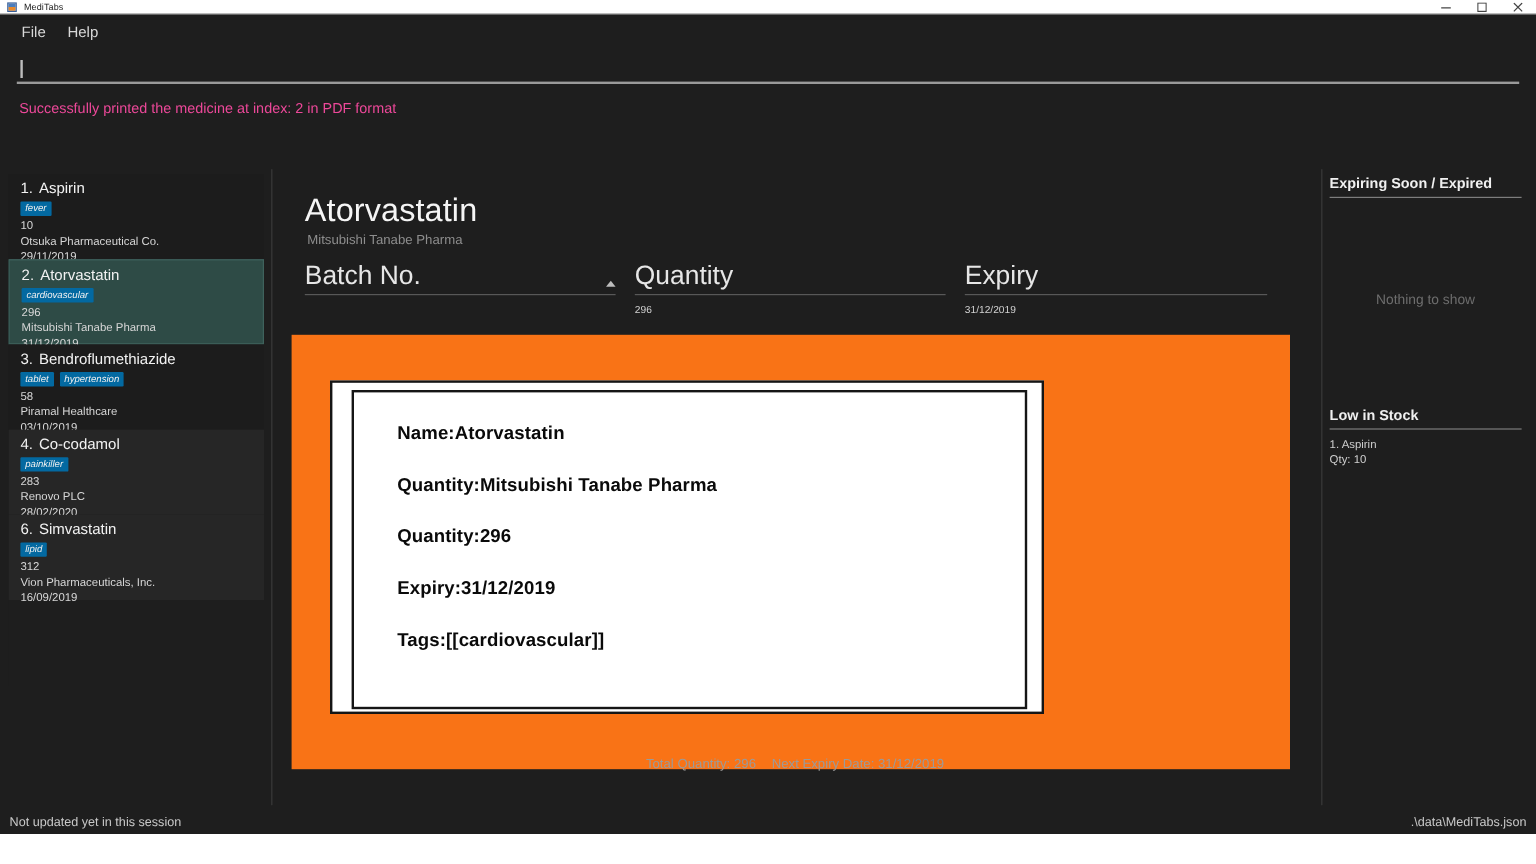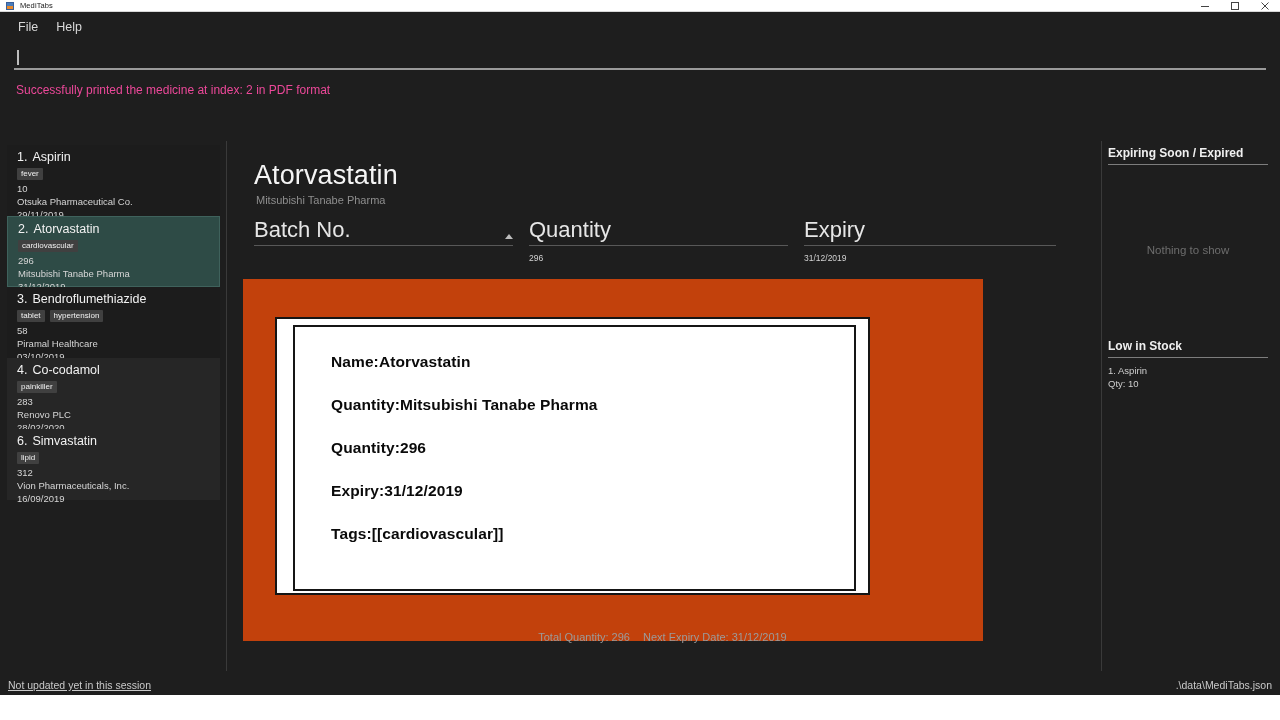--- a/index.html
+++ b/index.html
@@ -150,27 +150,28 @@
     margin-bottom: 3px;
   }
   .med-title .num { margin-right: 5px; }
   .tag-row {
     display: flex;
     gap: 5px;
     margin-bottom: 2px;
     height: 12px;
   }
   .tag-chip {
-    background: #404040;
+    background: #0369a1;
     color: #f0f0f0;
     font-size: 8px;
     line-height: 12px;
     padding: 0 4px;
     white-space: nowrap;
     border-radius: 1px;
+    font-style: italic;
   }
   .med-line {
     font-size: 9.5px;
     color: #d6d6d6;
     line-height: 13px;
     white-space: nowrap;
   }
 
   
   .vdiv {
@@ -239,23 +240,23 @@
     font-size: 8.5px;
     color: #d2d2d2;
     padding-top: 7px;
     white-space: nowrap;
   }
 
   
   .sheet {
     position: absolute;
     top: 138px; left: 3px;
-    width: 740px;
+    width: 832px;
     height: 362px;
-    background: #c2410c;
+    background: #f97316;
   }
   .sheet-outer {
     position: absolute;
     top: 38px; left: 32px;
     width: 595px;
     height: 278px;
     border: 2px solid #151515;
     background: #ffffff;
   }
   .sheet-inner {
@@ -329,21 +330,21 @@
   
   .statusbar {
     position: absolute;
     bottom: 25px; left: 0;
     width: 1280px;
     height: 20px;
     display: flex;
     align-items: center;
     padding: 0 8px;
   }
-  .statusbar .left  { font-size: 10.5px; color: #c9c9c9; white-space: nowrap; text-decoration: underline; }
+  .statusbar .left  { font-size: 10.5px; color: #c9c9c9; white-space: nowrap; }
   .statusbar .right { margin-left: auto; font-size: 10.5px; color: #c9c9c9; white-space: nowrap; }
 
   
   .bottom-strip {
     position: absolute;
     bottom: 0; left: 0;
     width: 1280px;
     height: 25px;
     background: #ffffff;
   }

